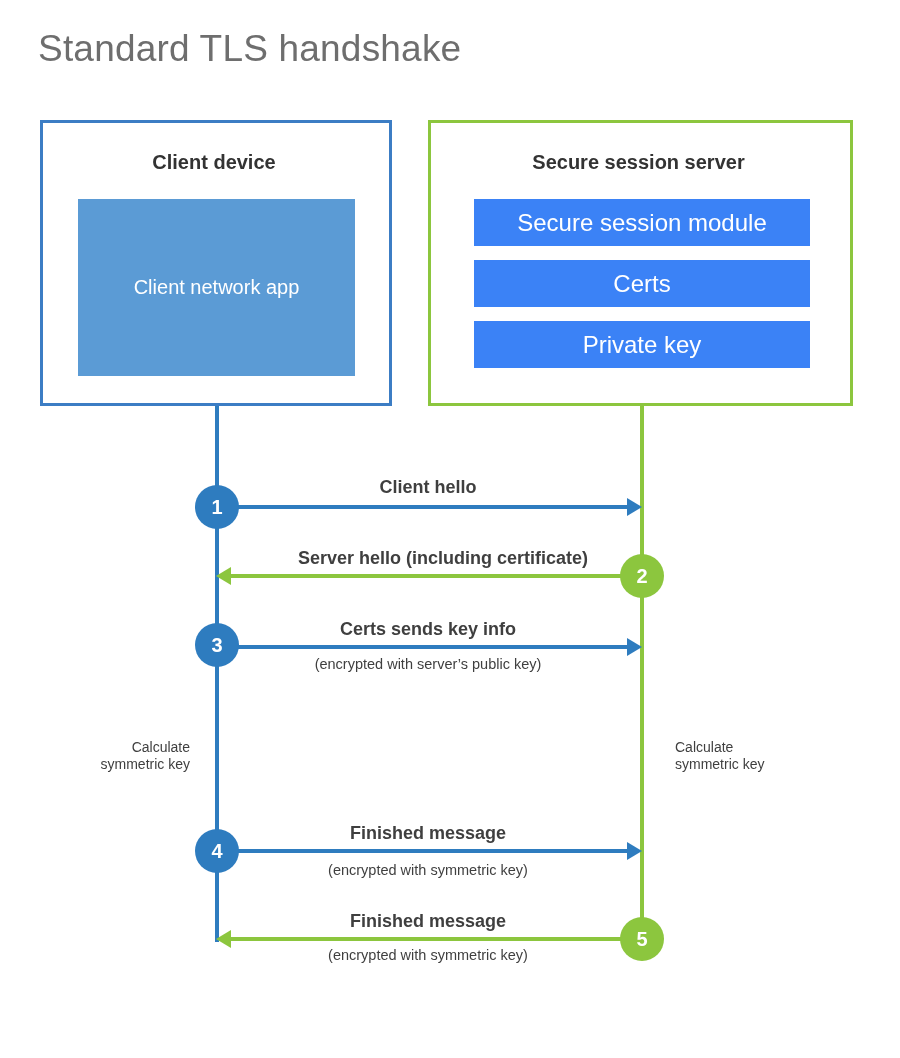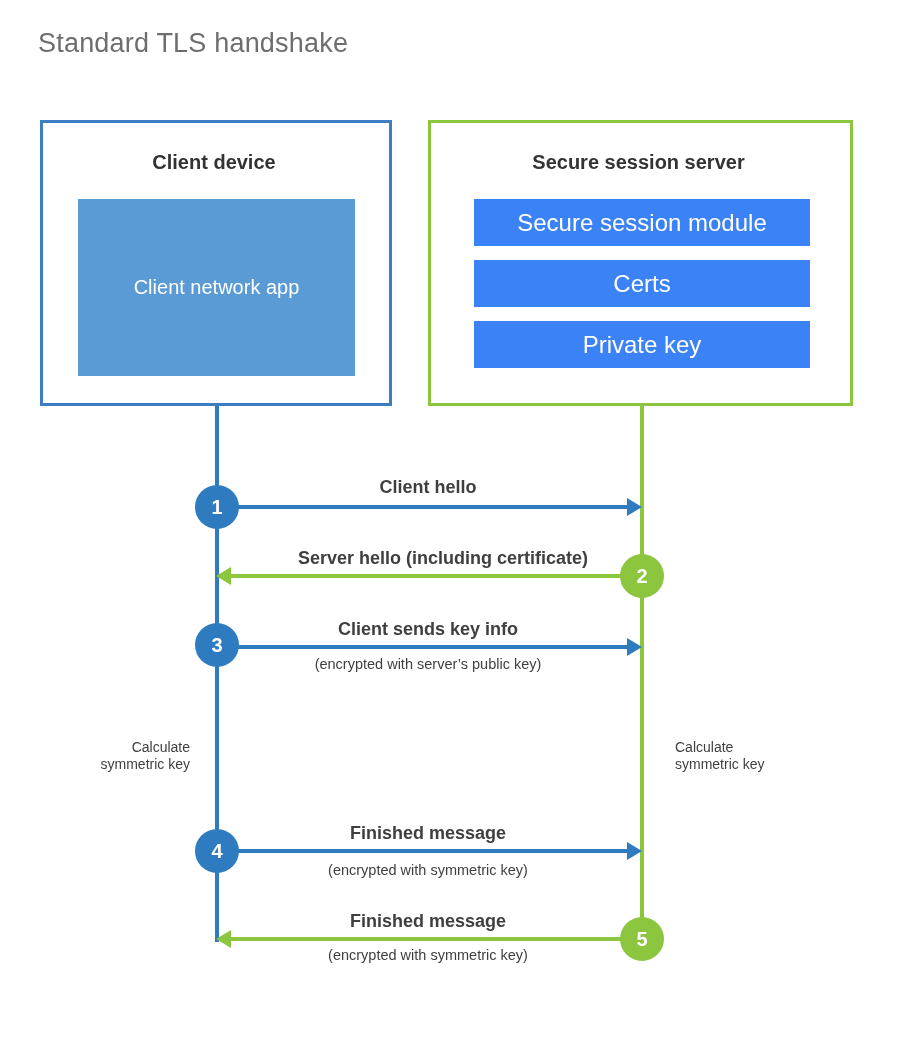--- a/index.html
+++ b/index.html
@@ -23,21 +23,21 @@
     left: 0; top: 0;
     width: 900px;
     height: 1058px;
   }
 
   
   .page-title {
     position: absolute;
     left: 38px;
     top: 28px;
-    font-size: 27px;
+    font-size: 37px;
     font-weight: 300;
     color: #6e6e6e;
     letter-spacing: 0.2px;
     white-space: nowrap;
   }
 
   
   .party-box {
     position: absolute;
     background: #ffffff;
@@ -226,21 +226,21 @@
   <div class="msg-label" style="left:243px; top:548px; width:400px;">
     <div class="primary">Server hello (including certificate)</div>
   </div>
   <div class="step-circle green" style="left:620px; top:554px;">
     <span>2</span>
   </div>
 
   <div class="msg-line blue" style="left:217px; top:645px; width:412px;"></div>
   <div class="arrow-head right blue" style="left:627px; top:638px;"></div>
   <div class="msg-label" style="left:228px; top:619px; width:400px;">
-    <div class="primary">Client sends key info</div>
+    <div class="primary">Certs sends key info</div>
   </div>
   <div class="msg-label" style="left:228px; top:655px; width:400px;">
     <div class="secondary">(encrypted with server’s public key)</div>
   </div>
   <div class="step-circle blue" style="left:195px; top:623px;">
     <span>3</span>
   </div>
 
 
   <div class="side-note left-note" style="left:30px; top:739px; width:160px;">Calculate

